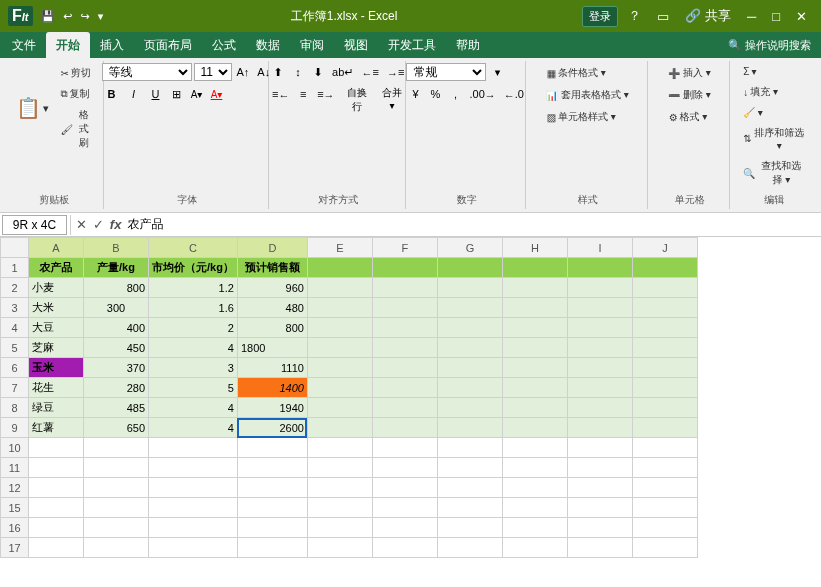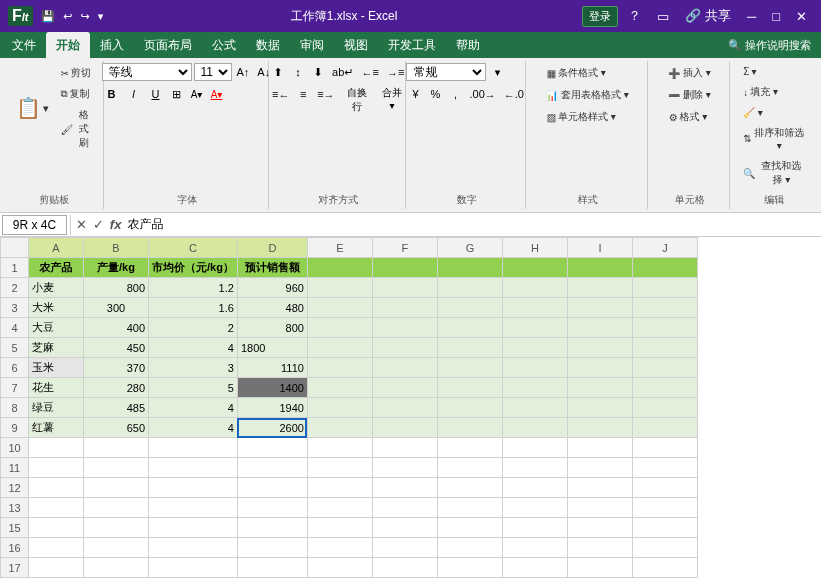--- a/index.html
+++ b/index.html
@@ -1,20 +1,20 @@
 <!DOCTYPE html>
 <html><head>
   <meta charset="utf-8">
   <style>
     * { box-sizing: border-box; margin: 0; padding: 0; }
     body { font-family: 'Microsoft YaHei', SimSun, Arial, sans-serif; font-size: 12px; background: #fff; width: 821px; height: 587px; overflow: hidden; }
 
     
     .title-bar {
-      background: #4c1d95;
+      background: #4d7c0f;
       color: #fff;
       height: 30px;
       display: flex;
       align-items: center;
       justify-content: space-between;
       padding: 16px 8px;
       font-size: 12px;
     }
     .title-bar-left { display: flex; align-items: center; gap: 6px; }
     .title-bar-center { flex: 1; text-align: center; font-size: 12px; }
@@ -488,37 +488,37 @@
             <td style="background: rgb(226, 239, 218); ">1800</td>
             <td style="background: rgb(226, 239, 218);"></td>
             <td style="background: rgb(226, 239, 218);"></td>
             <td style="background: rgb(226, 239, 218);"></td>
             <td style="background: rgb(226, 239, 218);"></td>
             <td style="background: rgb(226, 239, 218);"></td>
             <td style="background: rgb(226, 239, 218);"></td>
           </tr>
           <tr class="data-row">
             <td class="row-header" style="background: rgb(242, 242, 242);">6</td>
-            <td style="background: #e5e5e5;">玉米</td>
+            <td style="background: #a21caf; font-weight: bold;">玉米</td>
             <td style="background: rgb(226, 239, 218); text-align: right;">370</td>
             <td style="background: rgb(226, 239, 218); text-align: right;">3</td>
             <td style="background: rgb(226, 239, 218); text-align: right;">1110</td>
             <td style="background: rgb(226, 239, 218);"></td>
             <td style="background: rgb(226, 239, 218);"></td>
             <td style="background: rgb(226, 239, 218);"></td>
             <td style="background: rgb(226, 239, 218);"></td>
             <td style="background: rgb(226, 239, 218);"></td>
             <td style="background: rgb(226, 239, 218);"></td>
           </tr>
           <tr class="data-row">
             <td class="row-header" style="background: rgb(242, 242, 242);">7</td>
             <td style="background: rgb(226, 239, 218);">花生</td>
             <td style="background: rgb(226, 239, 218); text-align: right;">280</td>
             <td style="background: rgb(226, 239, 218); text-align: right;">5</td>
-            <td style="background: #737373; text-align: right;">1400</td>
+            <td style="background: #f97316; text-align: right; font-style: italic;">1400</td>
             <td style="background: rgb(226, 239, 218);"></td>
             <td style="background: rgb(226, 239, 218);"></td>
             <td style="background: rgb(226, 239, 218);"></td>
             <td style="background: rgb(226, 239, 218);"></td>
             <td style="background: rgb(226, 239, 218);"></td>
             <td style="background: rgb(226, 239, 218);"></td>
           </tr>
           <tr class="data-row">
             <td class="row-header" style="background: rgb(242, 242, 242);">8</td>
             <td style="background: rgb(226, 239, 218);">绿豆</td>
@@ -578,33 +578,20 @@
             <td></td>
             <td></td>
             <td></td>
             <td></td>
             <td></td>
             <td></td>
             <td></td>
             <td></td>
           </tr>
           <tr>
-            <td class="row-header">13</td>
-            <td></td>
-            <td></td>
-            <td></td>
-            <td></td>
-            <td></td>
-            <td></td>
-            <td></td>
-            <td></td>
-            <td></td>
-            <td></td>
-          </tr>
-          <tr>
             <td class="row-header">15</td>
             <td></td>
             <td></td>
             <td></td>
             <td></td>
             <td></td>
             <td></td>
             <td></td>
             <td></td>
             <td></td>

